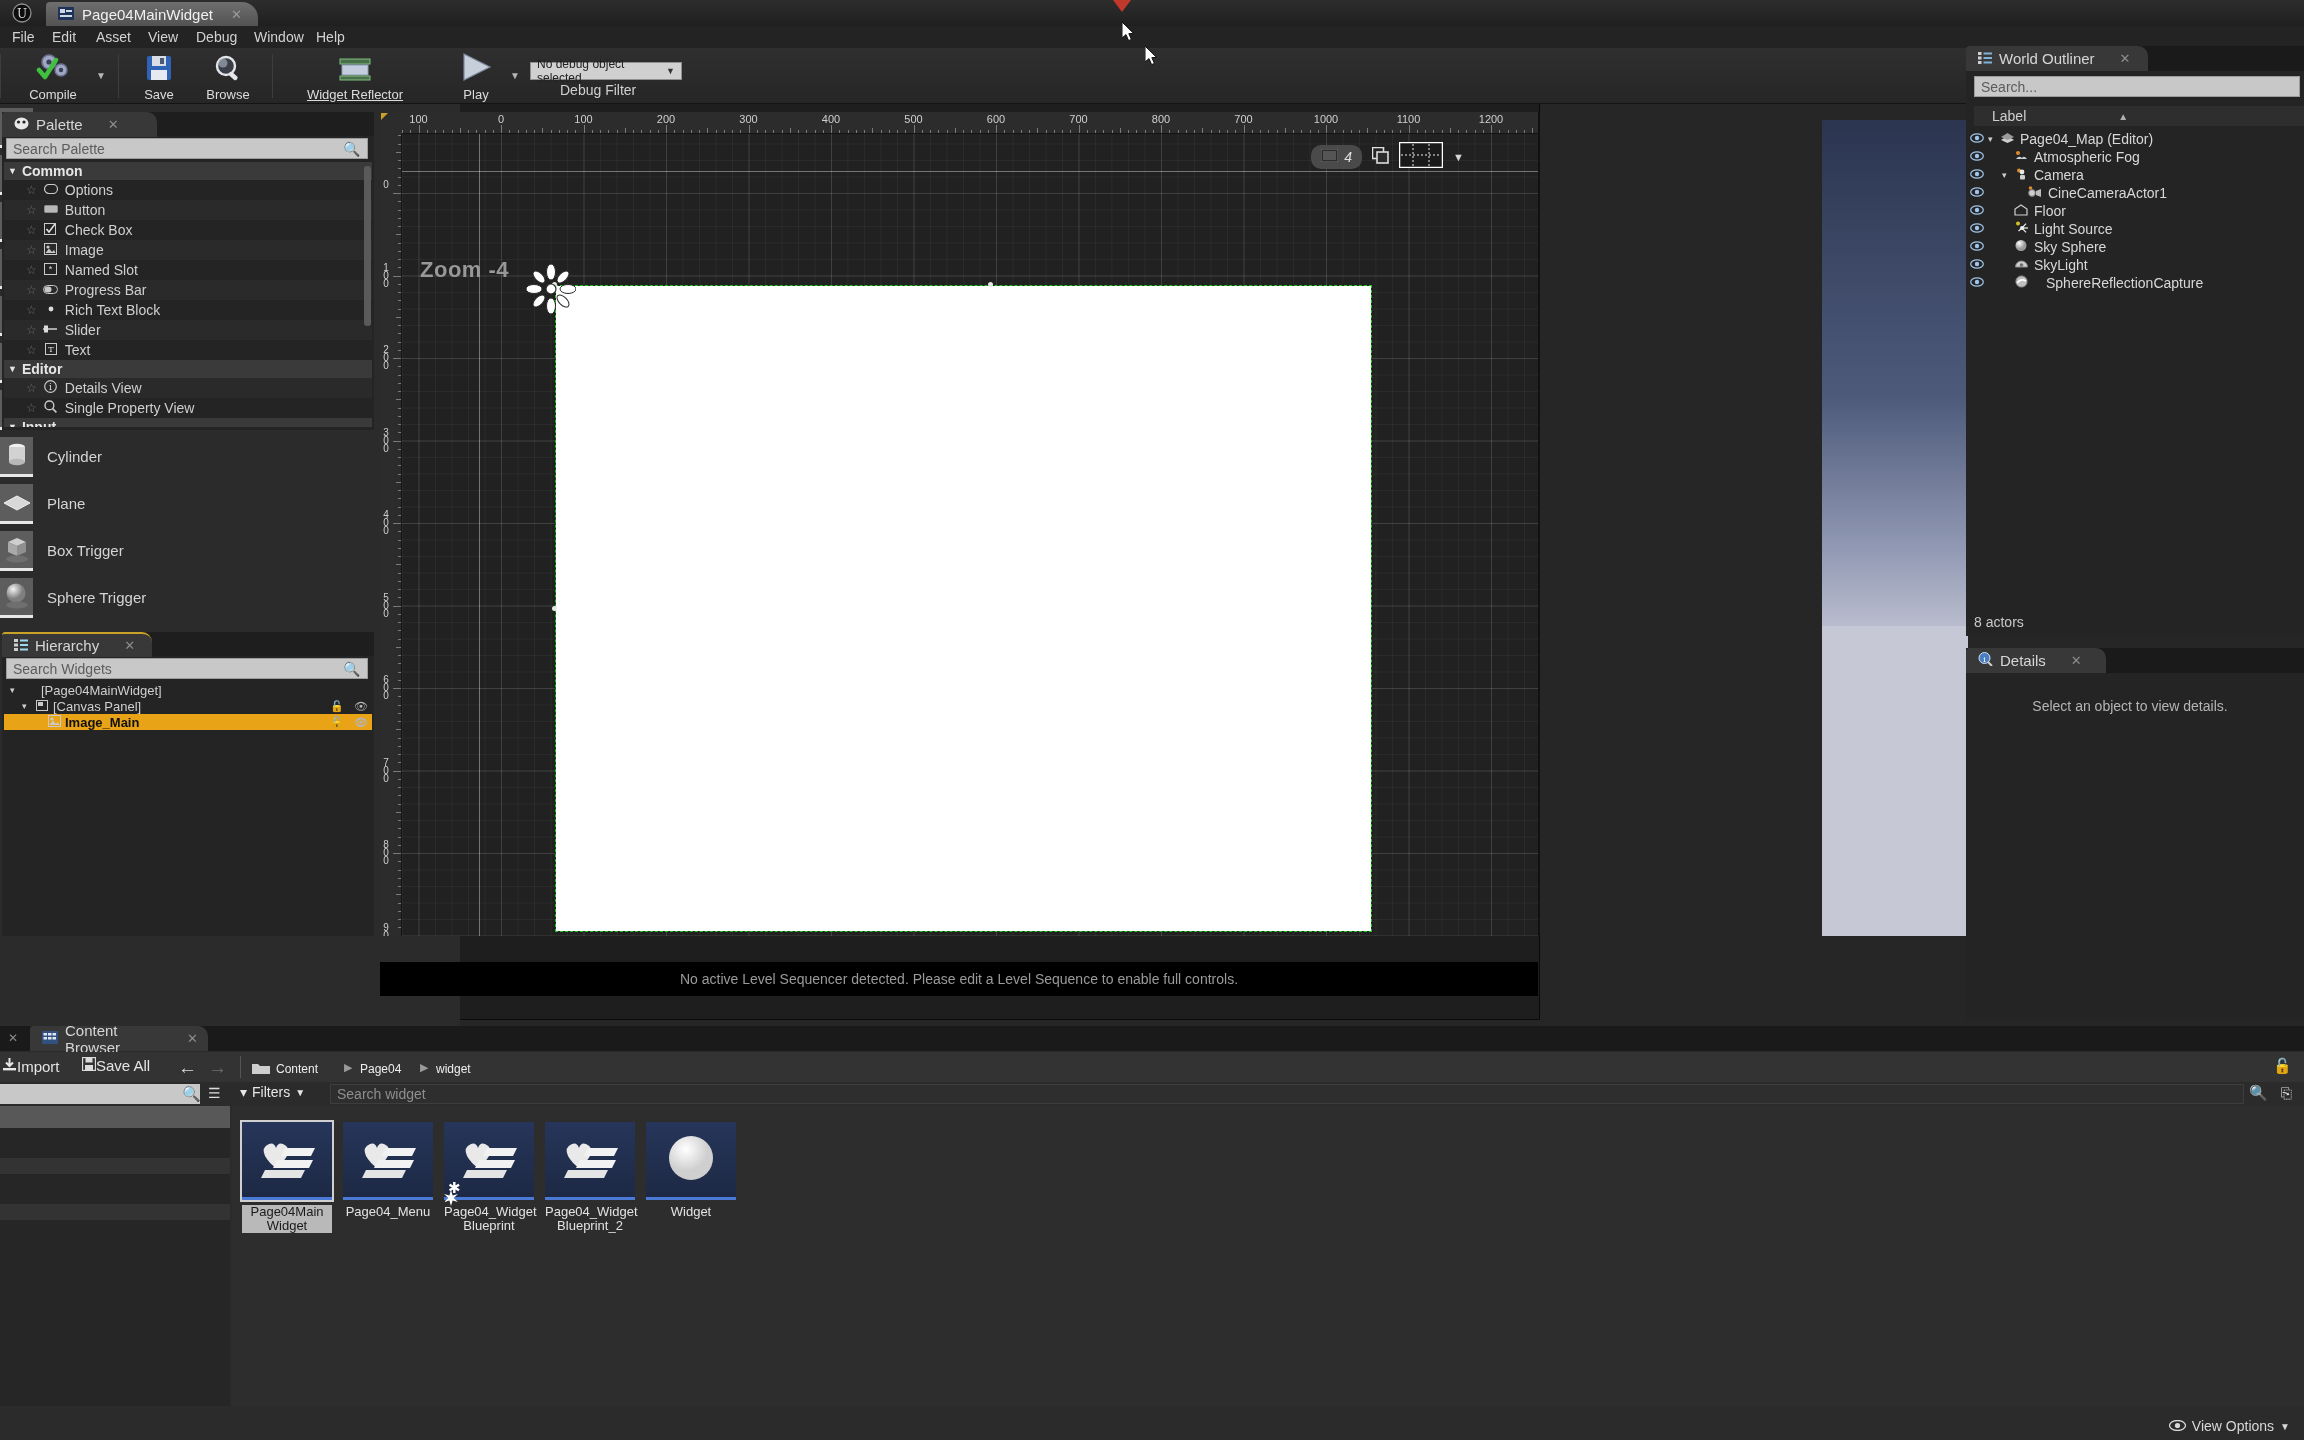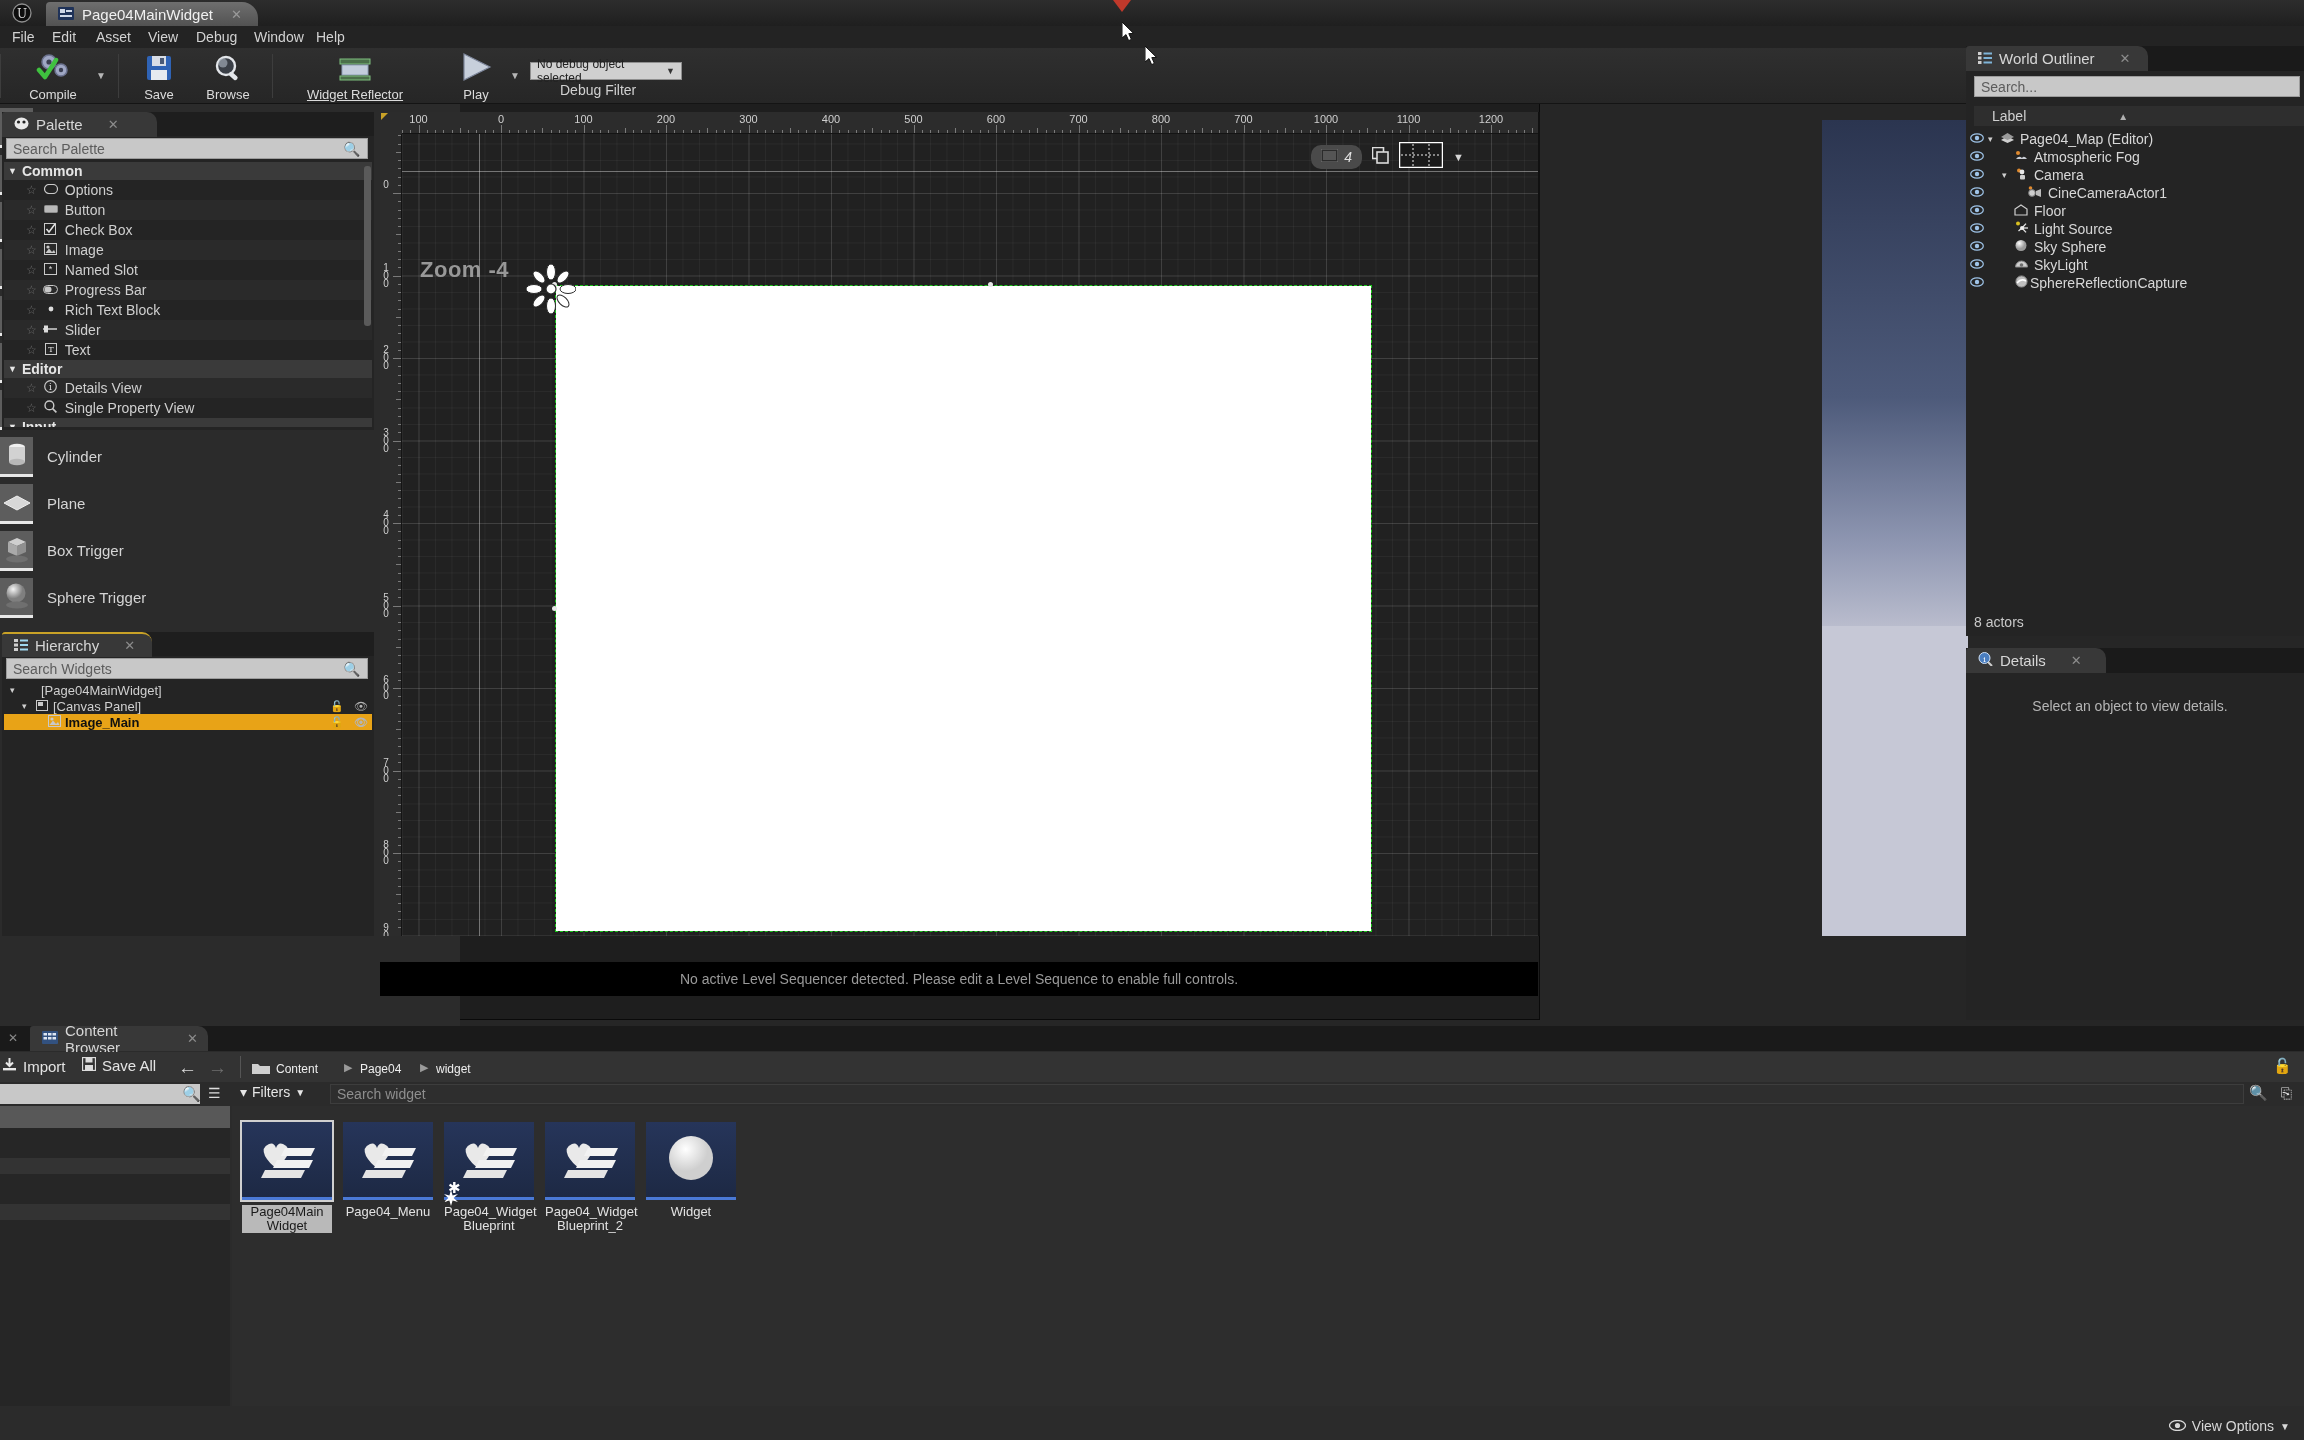--- a/index.html
+++ b/index.html
@@ -147,21 +147,21 @@
 
   
   #details { left: 1966px; top: 648px; width: 338px; height: 372px; background: #242424; }
   #details .empty { position:absolute; left:0; right: 10px; top: 50px; text-align:center;
     color:#b5b5b5; font-size: 14px; }
 
   
   #cbrowser { left: 0; top: 1026px; width: 2304px; height: 414px; background: #2b2b2b; }
   #cb-toolbar { position:absolute; left:0; top: 26px; width:100%; height: 30px; background:#333; }
   .cbbtn { position:absolute; top: 5px; color:#e4e4e4; font-size: 15px; display:flex;
-    align-items:center; gap: 6px; }
+    align-items:center; }
   .crumb { position:absolute; top: 10px; color:#eee; font-size: 12px; }
   #cb-subbar { position:absolute; left:0; top: 56px; width:100%; height: 24px; background:#2b2b2b; }
   #cb-tree { position:absolute; left:0; top: 80px; width: 230px; bottom: 34px; background:#262626; }
   #cb-assets { position:absolute; left: 232px; top: 80px; right:0; bottom: 34px; background:#2d2d2d; }
   .asset { position:absolute; top: 16px; width: 90px; }
   .asset .tile { width: 90px; height: 78px; background: linear-gradient(#26355a,#1d2944);
      border-bottom: 3px solid #4a79d6; position:relative; overflow:hidden;
      display:flex; align-items:center; justify-content:center; }
   .asset.sel .tile { outline: 2px solid #d0d0d0; }
   .asset .nm { margin-top: 5px; text-align:center; color:#e2e2e2; font-size: 13px; line-height: 14px; }
@@ -1070,21 +1070,21 @@
           <span class="eye"><svg width="14" height="10" viewBox="0 0 14 10">
               <ellipse cx="7" cy="5" rx="6.3" ry="4.2" fill="none" stroke="#9fc4e8" stroke-width="1.2"></ellipse>
               <circle cx="7" cy="5" r="2.2" fill="#9fc4e8"></circle>
             </svg></span>
           <span style="width: 14px;"></span>
           <span style="width: 10px; font-size: 9px; color: rgb(207, 207, 207);"></span>
           <span class="oic"><svg width="15" height="13" viewBox="0 0 15 13">
               <circle cx="7.5" cy="6.5" r="5.6" fill="#bfbfbf" stroke="#8a8a8a"></circle>
               <path d="M3 8 q4-5 9-2" stroke="#fff" stroke-width="1.5" fill="none"></path>
             </svg></span>
-          <span style="margin-left: 0;">SphereReflectionCapture</span>
+          <span style="margin-left: 16px;">SphereReflectionCapture</span>
         </div>
       </div>
     <div id="actorcount">8 actors</div>
   </div>
 
   <div id="details" class="abs panel">
     <div class="tabstrip">
       <div class="tab" style="width: 140px;">
         <span>
           <svg width="15" height="14" viewBox="0 0 15 14">

